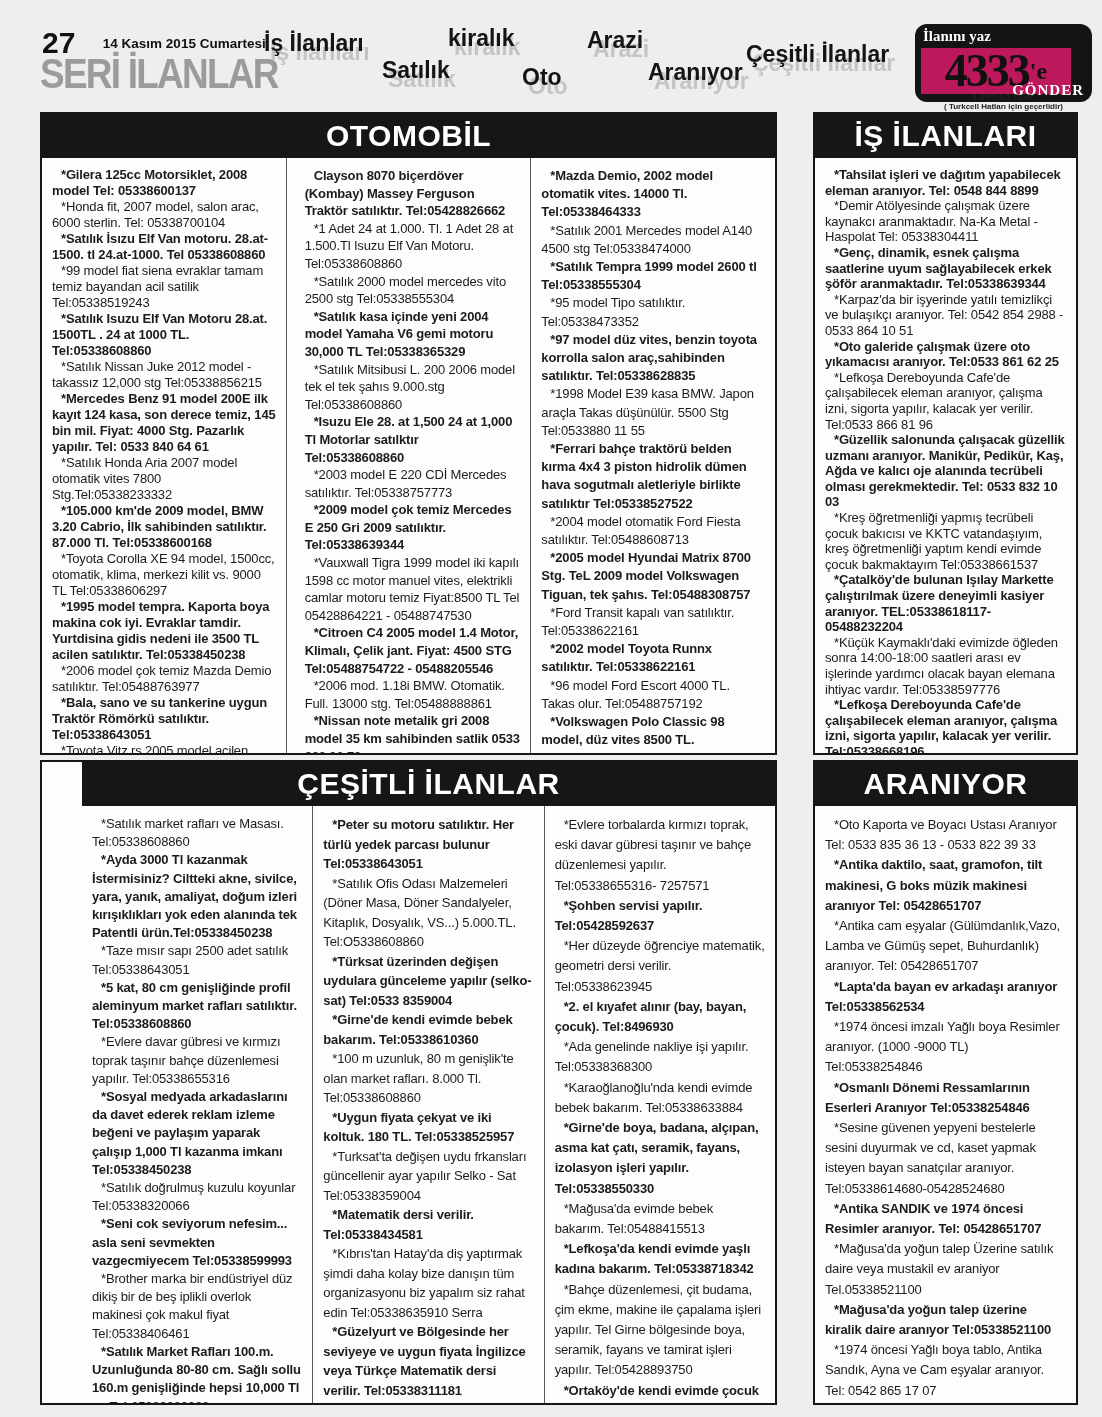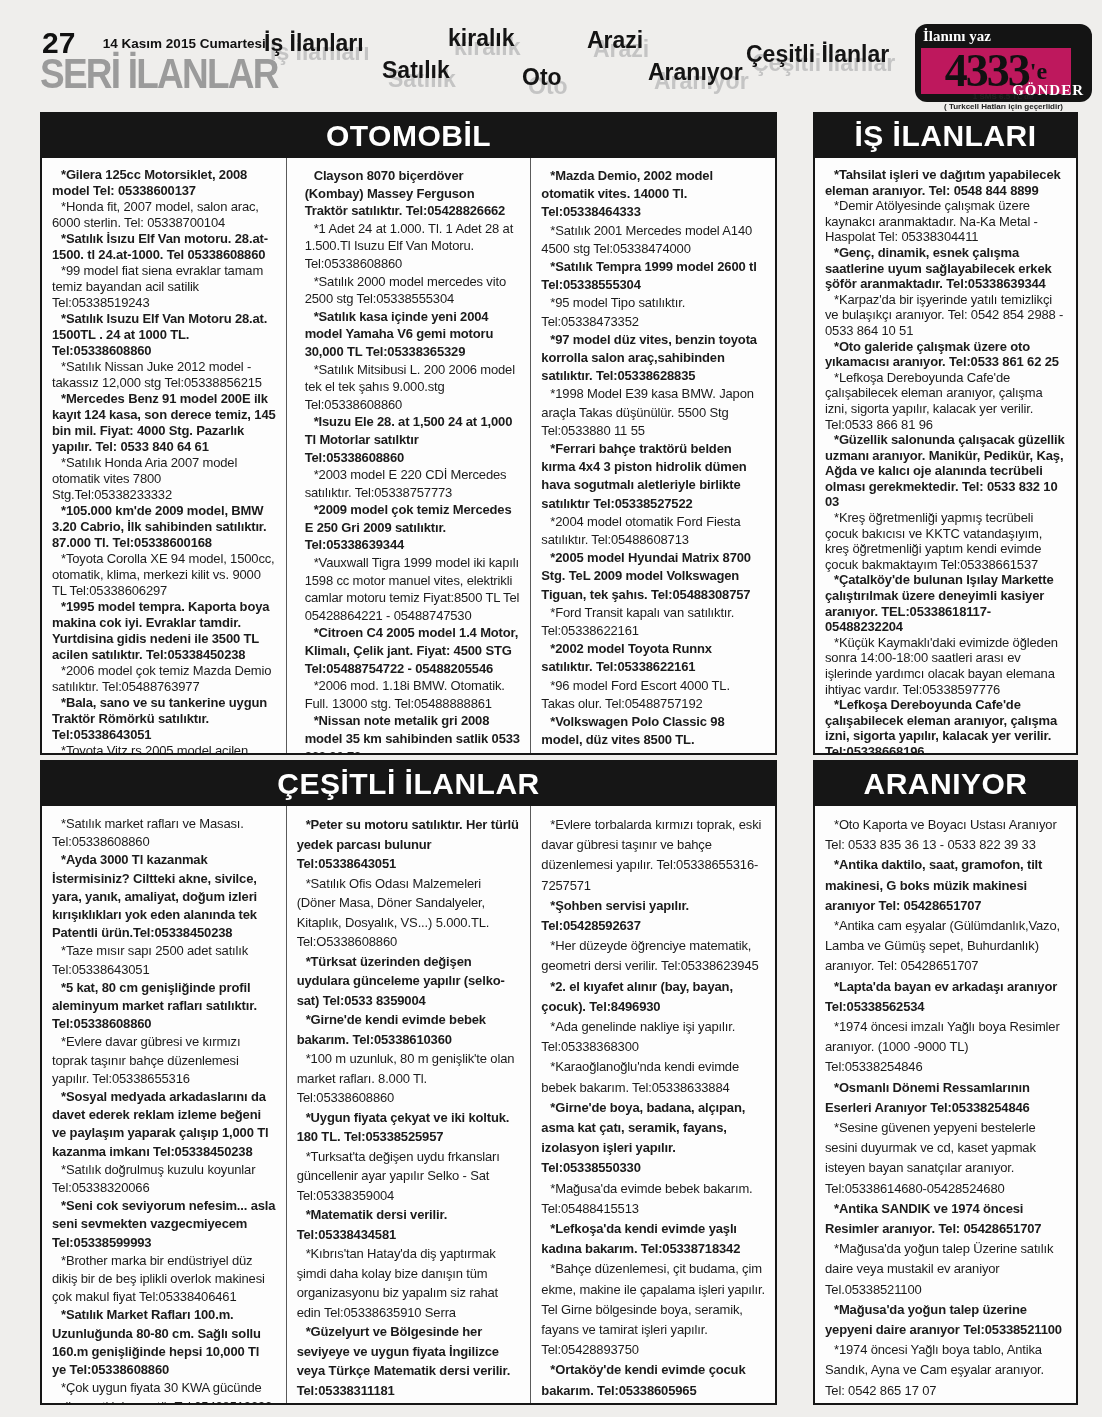--- a/index.html
+++ b/index.html
@@ -59,21 +59,21 @@
   .bar{
     height:44px;background:#161616;color:#fff;
     display:flex;align-items:center;justify-content:center;
     font-size:30px;font-weight:bold;letter-spacing:.5px;
   }
   .box{display:flex;overflow:hidden;box-sizing:border-box;height:calc(100% - 44px);}
   .col{flex:1 1 0;padding:9px 10px;overflow:hidden;box-sizing:border-box;}
   .cols3 .col + .col{border-left:1px solid #5a5a5a;}
   #p-otomobil{left:40px;top:112px;width:737px;height:643px;}
   #p-is{left:813px;top:112px;width:265px;height:643px;}
-  #p-cesitli{left:40px;top:760px;width:737px;height:645px;}
+  #p-cesitli{left:40px;top:760px;width:737px;height:645px;padding-left:40px;}
   #p-araniyor{left:813px;top:760px;width:265px;height:645px;}
   
   .ad{margin:0;font-size:13px;color:#1b1b1b;text-indent:9px;letter-spacing:-.15px;}
   .ad.b{font-weight:bold;}
   .lh155 .ad{line-height:15.6px;}
   .lh16  .ad{line-height:16px;}
   .lh175 .ad{line-height:17.6px;margin-left:8px;}
   .lh18  .ad{line-height:18.2px;}
   .lh195 .ad{line-height:19.5px;}
   .lh20  .ad{line-height:20.2px;}
@@ -233,17 +233,17 @@
     <div class="col lh20">
         <p class="ad">*Oto Kaporta ve Boyacı Ustası Aranıyor Tel: 0533 835 36 13 - 0533 822 39 33</p>
         <p class="ad b">*Antika daktilo, saat, gramofon, tilt makinesi, G boks müzik makinesi aranıyor Tel: 05428651707</p>
         <p class="ad">*Antika cam eşyalar (Gülümdanlık,Vazo, Lamba ve Gümüş sepet, Buhurdanlık) aranıyor. Tel: 05428651707</p>
         <p class="ad b">*Lapta'da bayan ev arkadaşı aranıyor Tel:05338562534</p>
         <p class="ad">*1974 öncesi imzalı Yağlı boya Resimler aranıyor. (1000 -9000 TL) Tel:05338254846</p>
         <p class="ad b">*Osmanlı Dönemi Ressamlarının Eserleri Aranıyor Tel:05338254846</p>
         <p class="ad">*Sesine güvenen yepyeni bestelerle sesini duyurmak ve cd, kaset yapmak isteyen bayan sanatçılar aranıyor. Tel:05338614680-05428524680</p>
         <p class="ad b">*Antika SANDIK ve 1974 öncesi Resimler aranıyor. Tel: 05428651707</p>
         <p class="ad">*Mağusa'da yoğun talep Üzerine satılık daire veya mustakil ev araniyor Tel.05338521100</p>
-        <p class="ad b">*Mağusa'da yoğun talep üzerine yepyeni daire aranıyor Tel:05338521100</p>
+        <p class="ad b">*Mağusa'da yoğun talep üzerine kiralik daire aranıyor Tel:05338521100</p>
         <p class="ad">*1974 öncesi Yağlı boya tablo, Antika Sandık, Ayna ve Cam eşyalar aranıyor. Tel: 0542 865 17 07</p>
       </div>
   </div>
 </section>
 
 </body></html>

